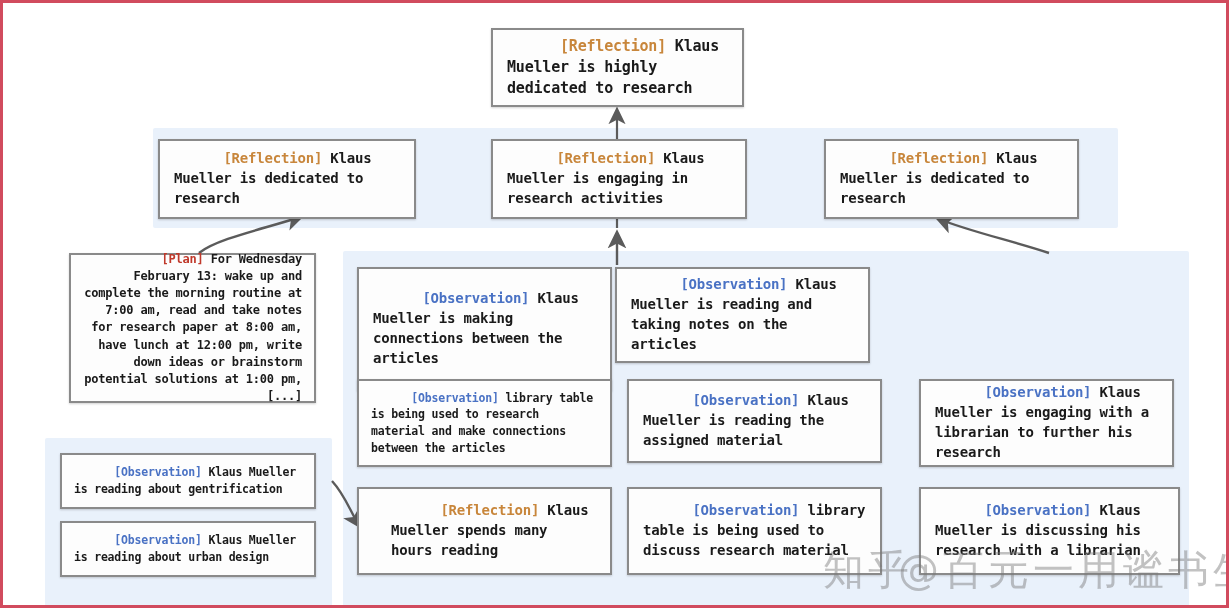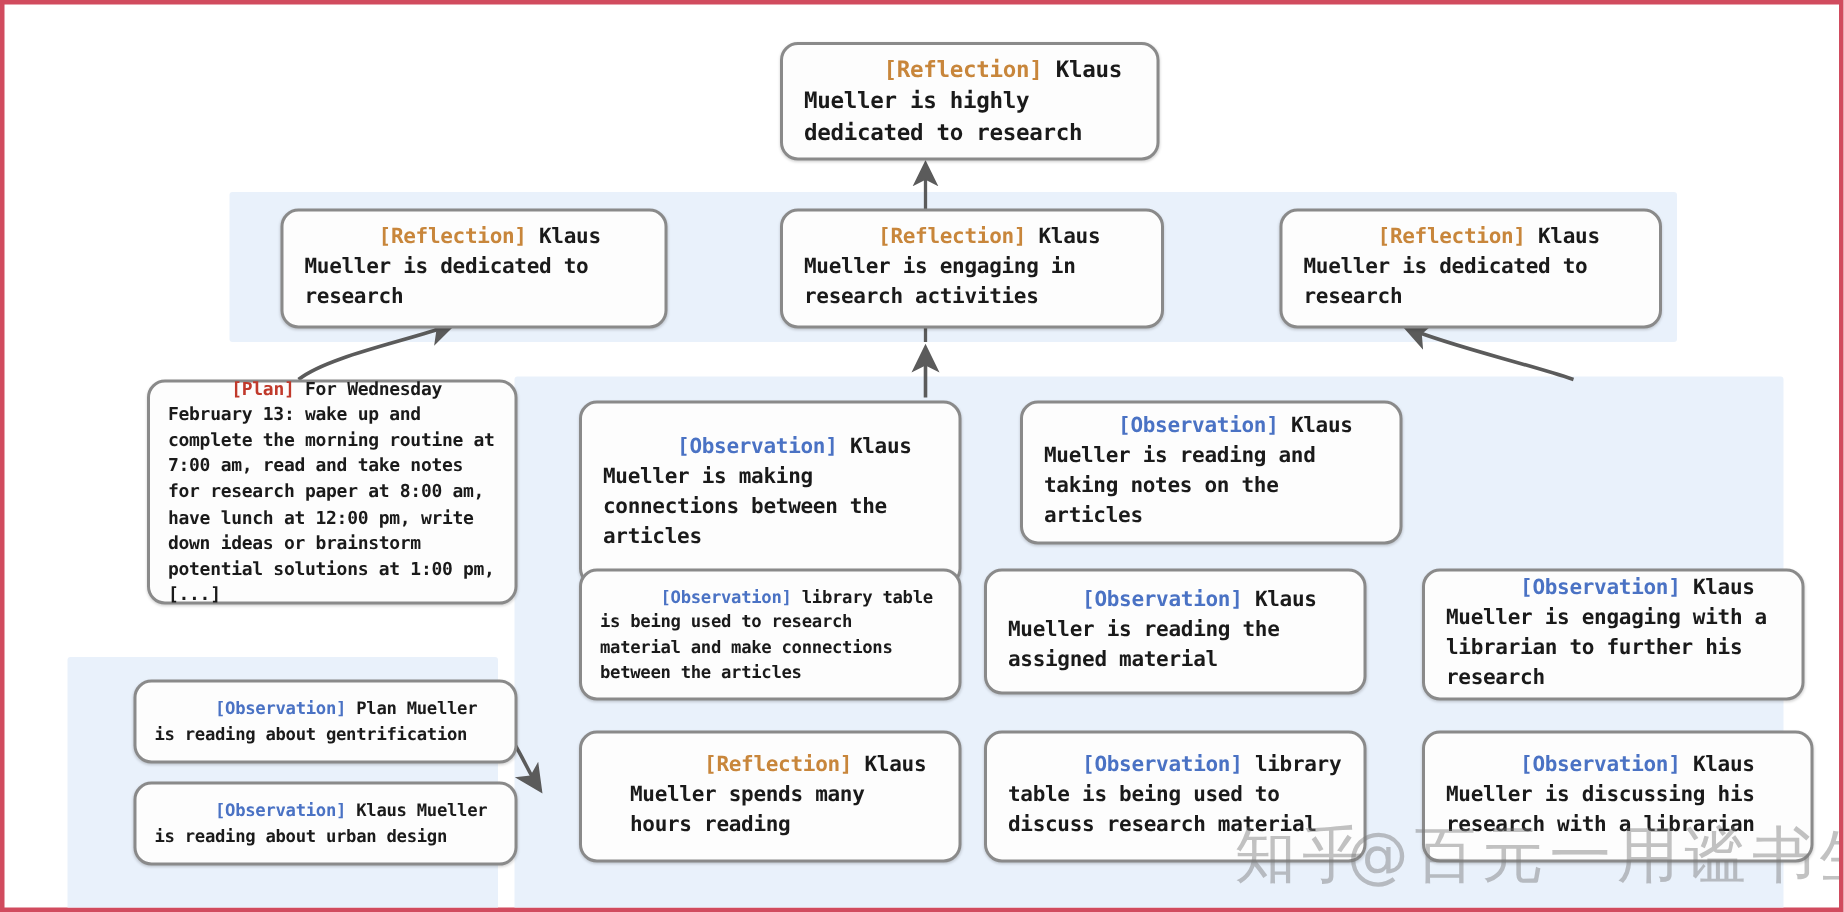--- a/index.html
+++ b/index.html
@@ -20,40 +20,39 @@
   .panel{
     position:absolute;
     background:#e9f1fb;
     border-radius:2px;
   }
   .node{
     position:absolute;
     box-sizing:border-box;
     background:#fdfdfd;
     border:2.5px solid #8a8a8a;
-    border-radius:12px;
+    border-radius:0;
     box-shadow:0 1px 2px rgba(0,0,0,0.18);
     color:#1a1a1a;
     font-weight:bold;
     line-height:1.42;
     letter-spacing:-0.2px;
     white-space:pre-wrap;
     display:flex;
     align-items:center;
-    margin-left:29px;
   }
   .node .inner{width:100%;}
   .tag{font-weight:bold;}
   .tag-reflection{color:#c8863b;}
   .tag-observation{color:#4a72c4;}
   .tag-plan{color:#c0392b;}
 
   .fs15{font-size:15px;padding:10px 14px;}
   .fs14{font-size:14px;padding:9px 14px;}
-  .fs12{font-size:12px;padding:8px 12px;}
+  .fs12{font-size:12px;padding:8px 12px;text-align:right;}
   .fs11{font-size:11.5px;padding:0 12px;line-height:1.45;}
 
   svg.arrows{
     position:absolute;left:0;top:0;
     width:1229px;height:608px;
     pointer-events:none;
     overflow:visible;
   }
   .watermark{
     position:absolute;
@@ -122,21 +121,21 @@
   </div>
 
   <div class="node fs12" style="left:66px;top:250px;width:247px;height:150px;">
     <div class="inner">
       <span class="tag tag-plan">[Plan]</span><span> For Wednesday February 13: wake up and complete the morning routine at 7:00 am, read and take notes for research paper at 8:00 am, have lunch at 12:00 pm, write down ideas or brainstorm potential solutions at 1:00 pm, [...]</span>
     </div>
   </div>
 
   <div class="node fs11" style="left:57px;top:450px;width:256px;height:56px;">
     <div class="inner">
-      <span class="tag tag-observation">[Observation]</span><span> Plan Mueller is reading about gentrification</span>
+      <span class="tag tag-observation">[Observation]</span><span> Klaus Mueller is reading about gentrification</span>
     </div>
   </div>
 
   <div class="node fs11" style="left:57px;top:518px;width:256px;height:56px;">
     <div class="inner">
       <span class="tag tag-observation">[Observation]</span><span> Klaus Mueller is reading about urban design</span>
     </div>
   </div>
 
   <div class="node fs14" style="left:354px;top:264px;width:255px;height:124px;">
@@ -150,21 +149,21 @@
       <span class="tag tag-observation">[Observation]</span><span> library table is being used to research material and make connections between the articles</span>
     </div>
   </div>
 
   <div class="node fs14" style="left:354px;top:484px;width:255px;height:88px;padding-left:32px;">
     <div class="inner">
       <span class="tag tag-reflection">[Reflection]</span><span> Klaus Mueller spends many hours reading</span>
     </div>
   </div>
 
-  <div class="node fs14" style="left:648px;top:264px;width:255px;height:96px;">
+  <div class="node fs14" style="left:612px;top:264px;width:255px;height:96px;">
     <div class="inner">
       <span class="tag tag-observation">[Observation]</span><span> Klaus Mueller is reading and taking notes on the articles</span>
     </div>
   </div>
 
   <div class="node fs14" style="left:624px;top:376px;width:255px;height:84px;">
     <div class="inner">
       <span class="tag tag-observation">[Observation]</span><span> Klaus Mueller is reading the assigned material</span>
     </div>
   </div>

